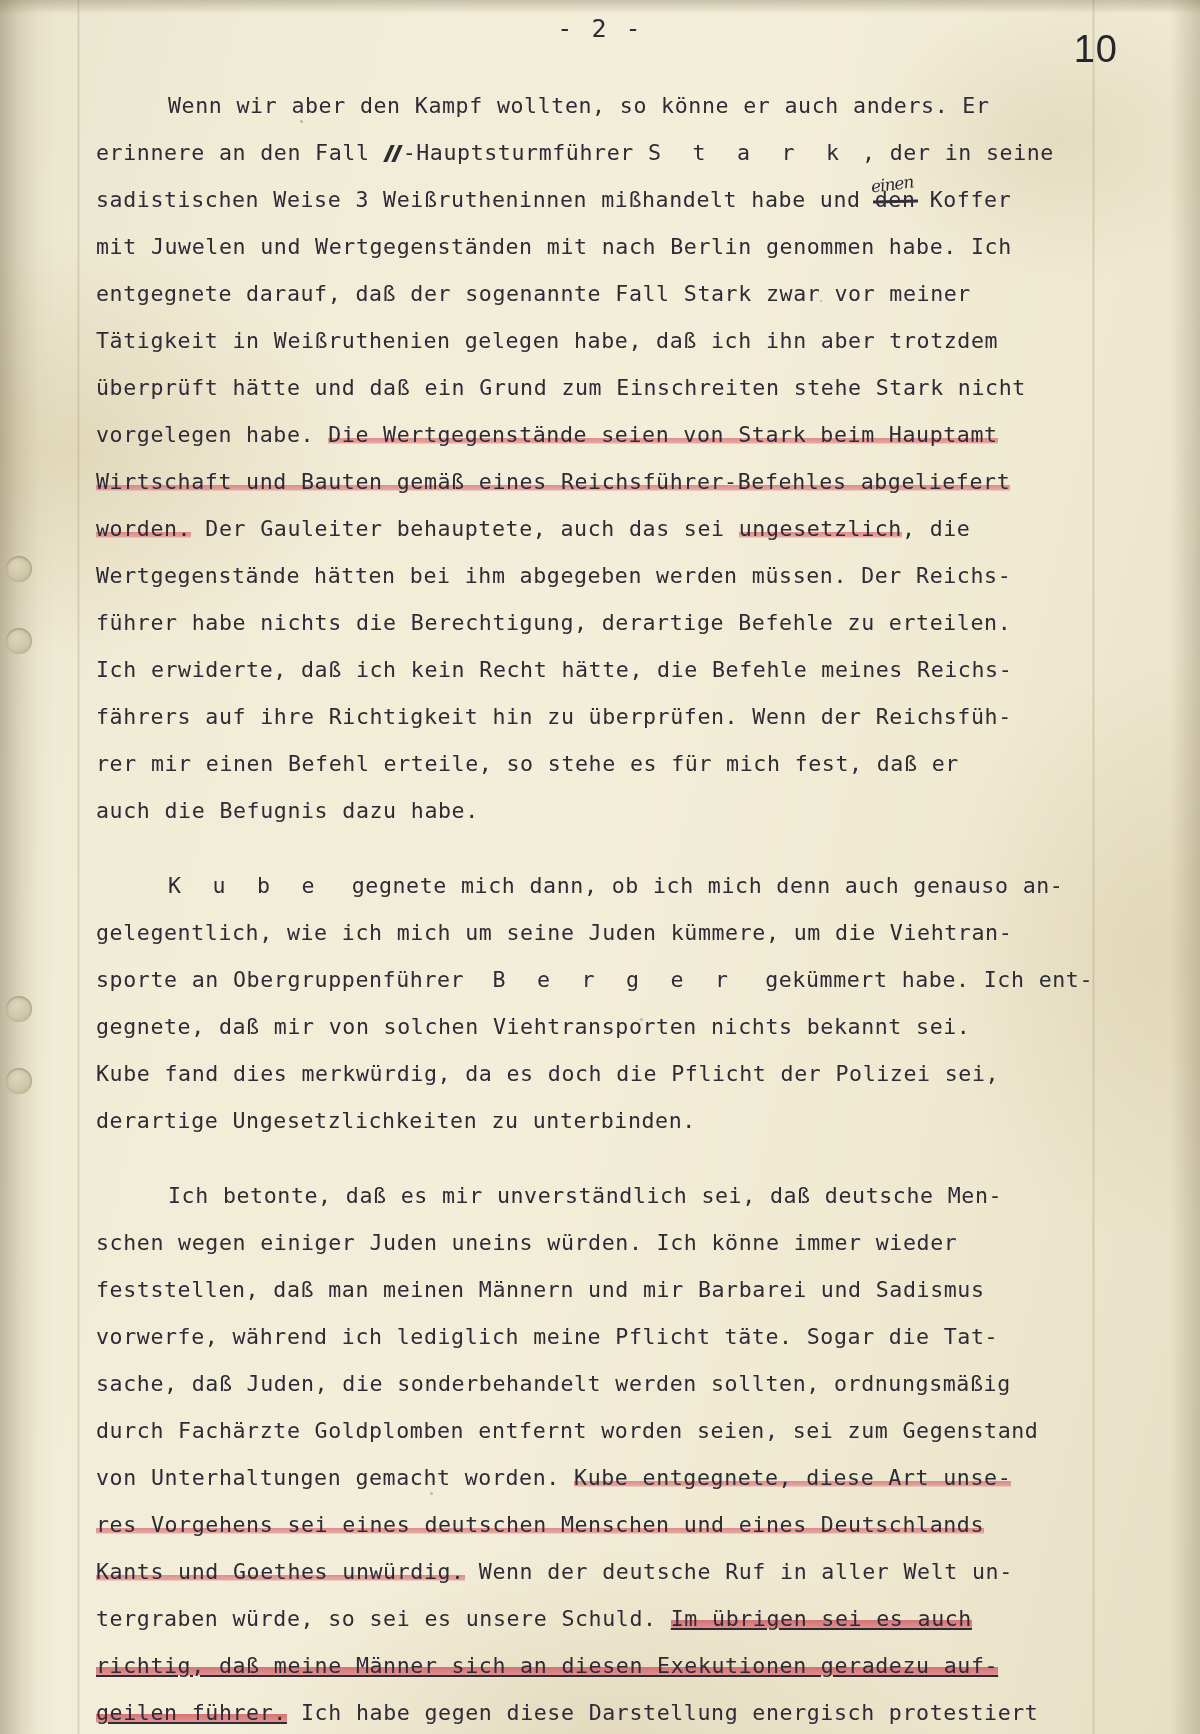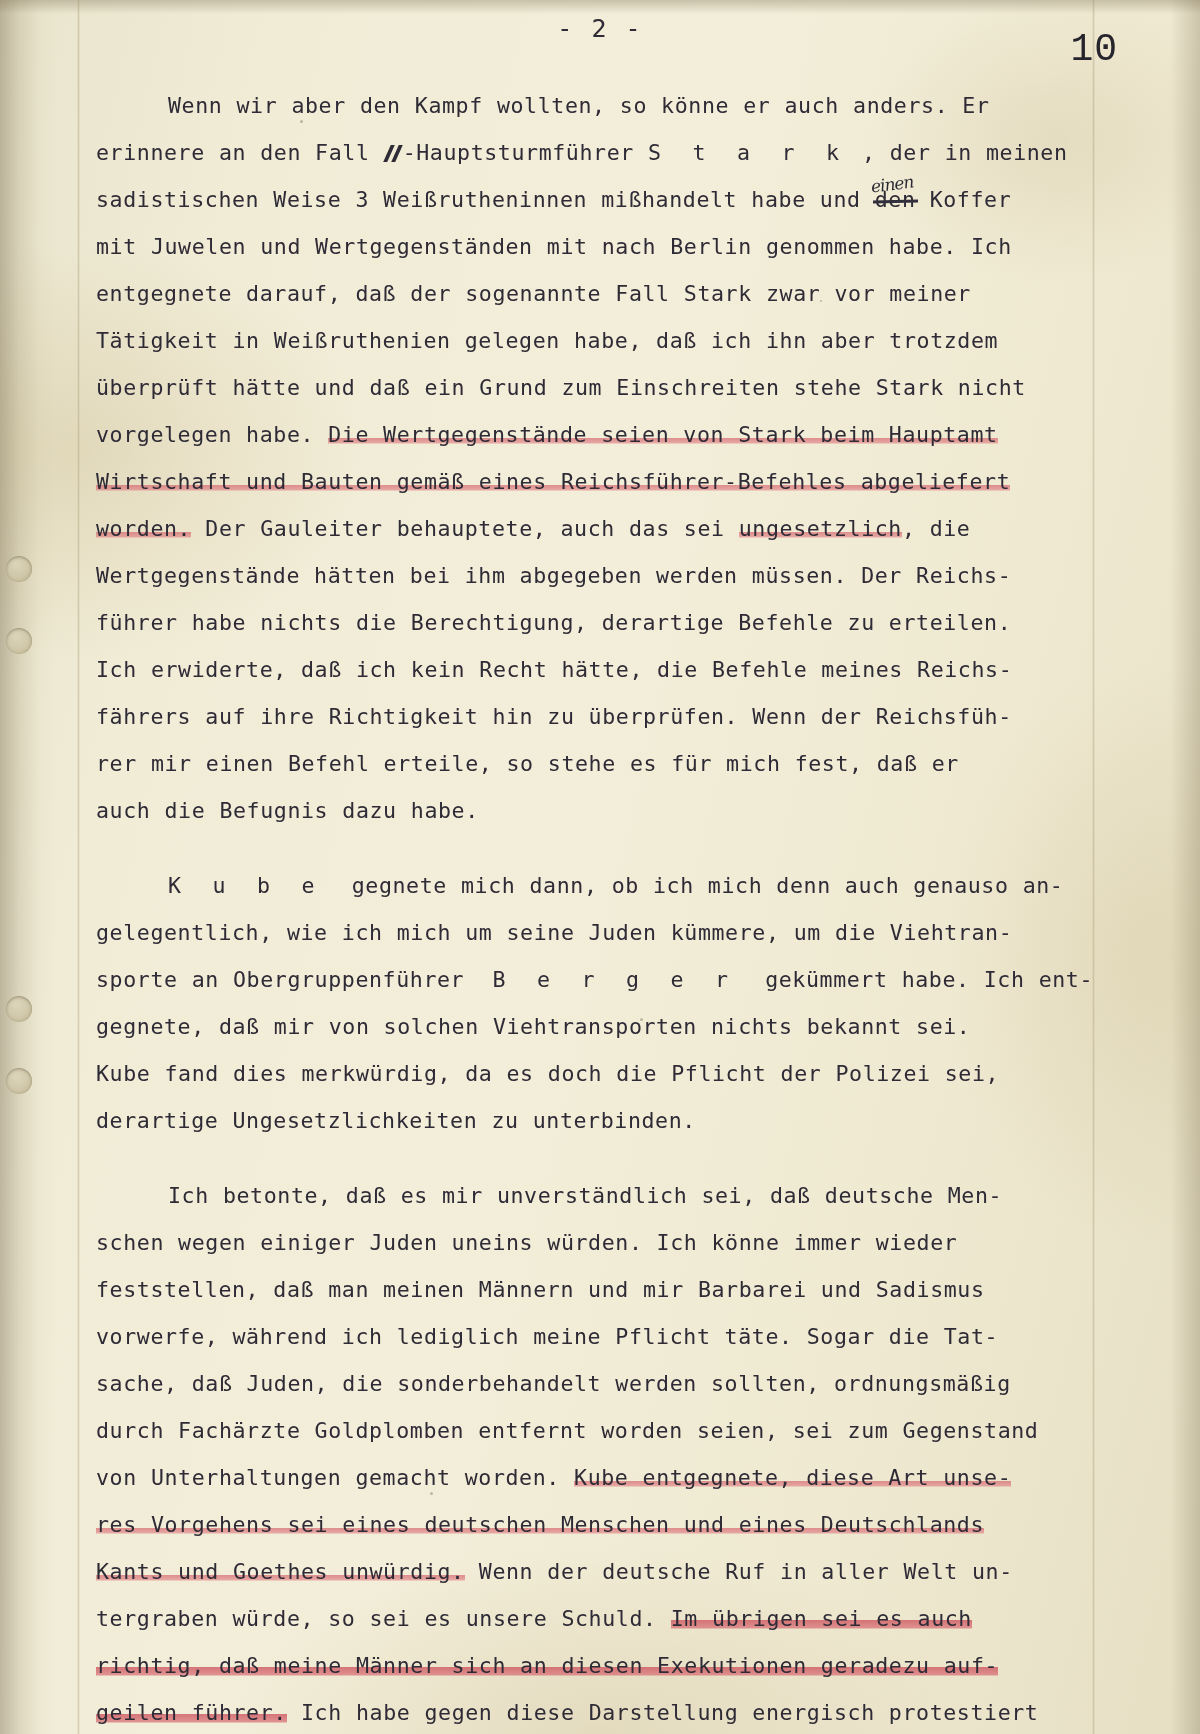--- a/index.html
+++ b/index.html
@@ -84,21 +84,21 @@
     text-align: center;
     font-size: 25px;
     letter-spacing: 2px;
   }
 
   .archive-number {
     position: absolute;
     top: 28px;
     right: 82px;
     font-size: 38px;
-    font-family: Liberation Mono, monospace;
+    font-family: Liberation Sans, sans-serif;
     color: #26242c;
     letter-spacing: 1px;
   }
 
   .body {
     position: absolute;
     top: 82px;
     left: 96px;
     width: 1000px;
   }
@@ -132,20 +132,21 @@
   }
   
   .ul.heavy {
     background-image: linear-gradient(
         180deg,
         rgba(0,0,0,0) 0,
         rgba(0,0,0,0) calc(100% - 11px),
         rgba(206, 86, 96, .80) calc(100% - 11px),
         rgba(216, 108, 116, .70) calc(100% - 3px),
         rgba(0,0,0,0) calc(100% - 2px));
+    text-decoration: underline;
   }
 
   
   .strike { position: relative; }
   .strike::after {
     content: "";
     position: absolute;
     left: -2px; right: -2px;
     top: 52%;
     height: 3px;
@@ -228,21 +229,21 @@
   <div class="speck" style="left:820px;top:300px;width:2px;height:2px;"></div>
   <div class="speck" style="left:640px;top:1018px;width:3px;height:3px;"></div>
   <div class="speck" style="left:430px;top:1492px;width:3px;height:3px;"></div>
 
   <div class="page-folio">- 2 -</div>
   <div class="archive-number">10</div>
 
   <div class="body">
 
     <p class="para"><span class="indent"></span><span>Wenn wir aber den Kampf wollten, so könne er auch anders. Er</span>
-<span>erinnere an den Fall </span><span class="runes"><i></i><i></i></span><span>-Hauptsturmführer </span><span class="sp">S t a r k</span><span> , der in meinen</span>
+<span>erinnere an den Fall </span><span class="runes"><i></i><i></i></span><span>-Hauptsturmführer </span><span class="sp">S t a r k</span><span> , der in seine</span>
 <span>sadistischen Weise 3 Weißrutheninnen mißhandelt habe und </span><span class="strike"><span class="hand-ins">einen</span><span>den</span></span><span> Koffer</span>
 <span>mit Juwelen und Wertgegenständen mit nach Berlin genommen habe. Ich</span>
 <span>entgegnete darauf, daß der sogenannte Fall Stark zwar vor meiner</span>
 <span>Tätigkeit in Weißruthenien gelegen habe, daß ich ihn aber trotzdem</span>
 <span>überprüft hätte und daß ein Grund zum Einschreiten stehe Stark nicht</span>
 <span>vorgelegen habe. </span><span class="ul">Die Wertgegenstände seien von Stark beim Hauptamt</span>
 <span class="ul">Wirtschaft und Bauten gemäß eines Reichsführer-Befehles abgeliefert</span>
 <span class="ul">worden.</span><span> Der Gauleiter behauptete, auch das sei </span><span class="ul">ungesetzlich</span><span>, die</span>
 <span>Wertgegenstände hätten bei ihm abgegeben werden müssen. Der Reichs-</span>
 <span>führer habe nichts die Berechtigung, derartige Befehle zu erteilen.</span>

